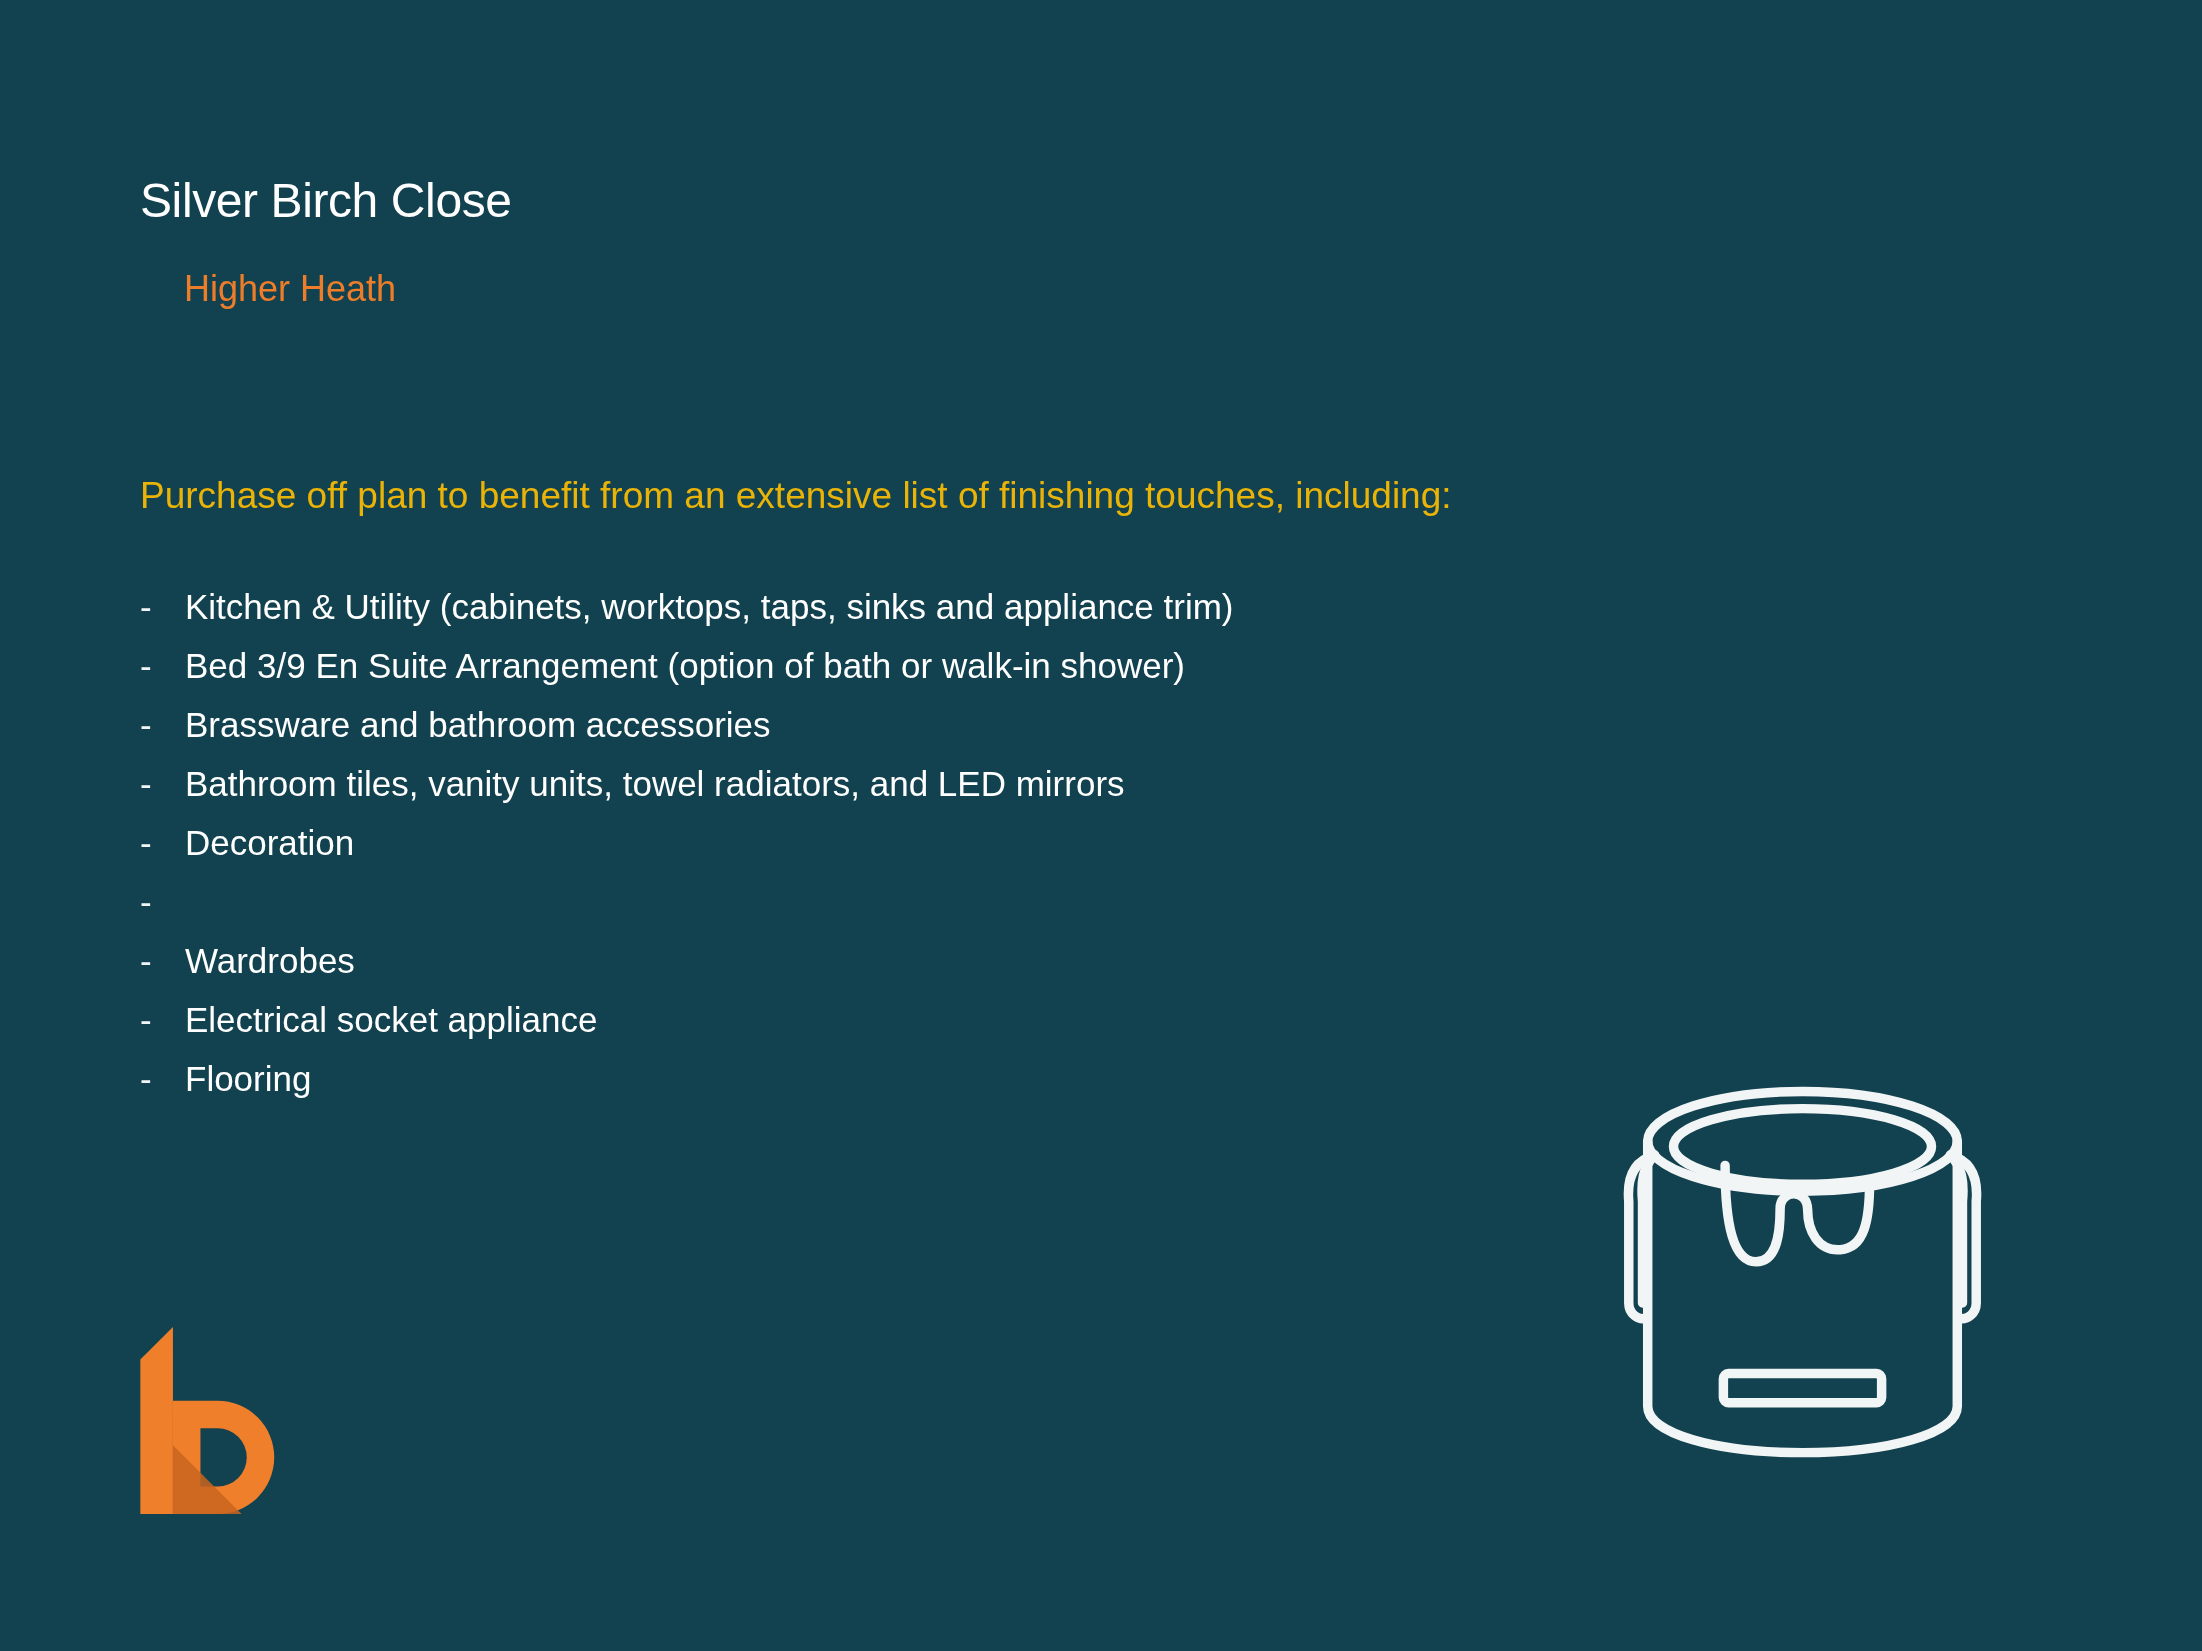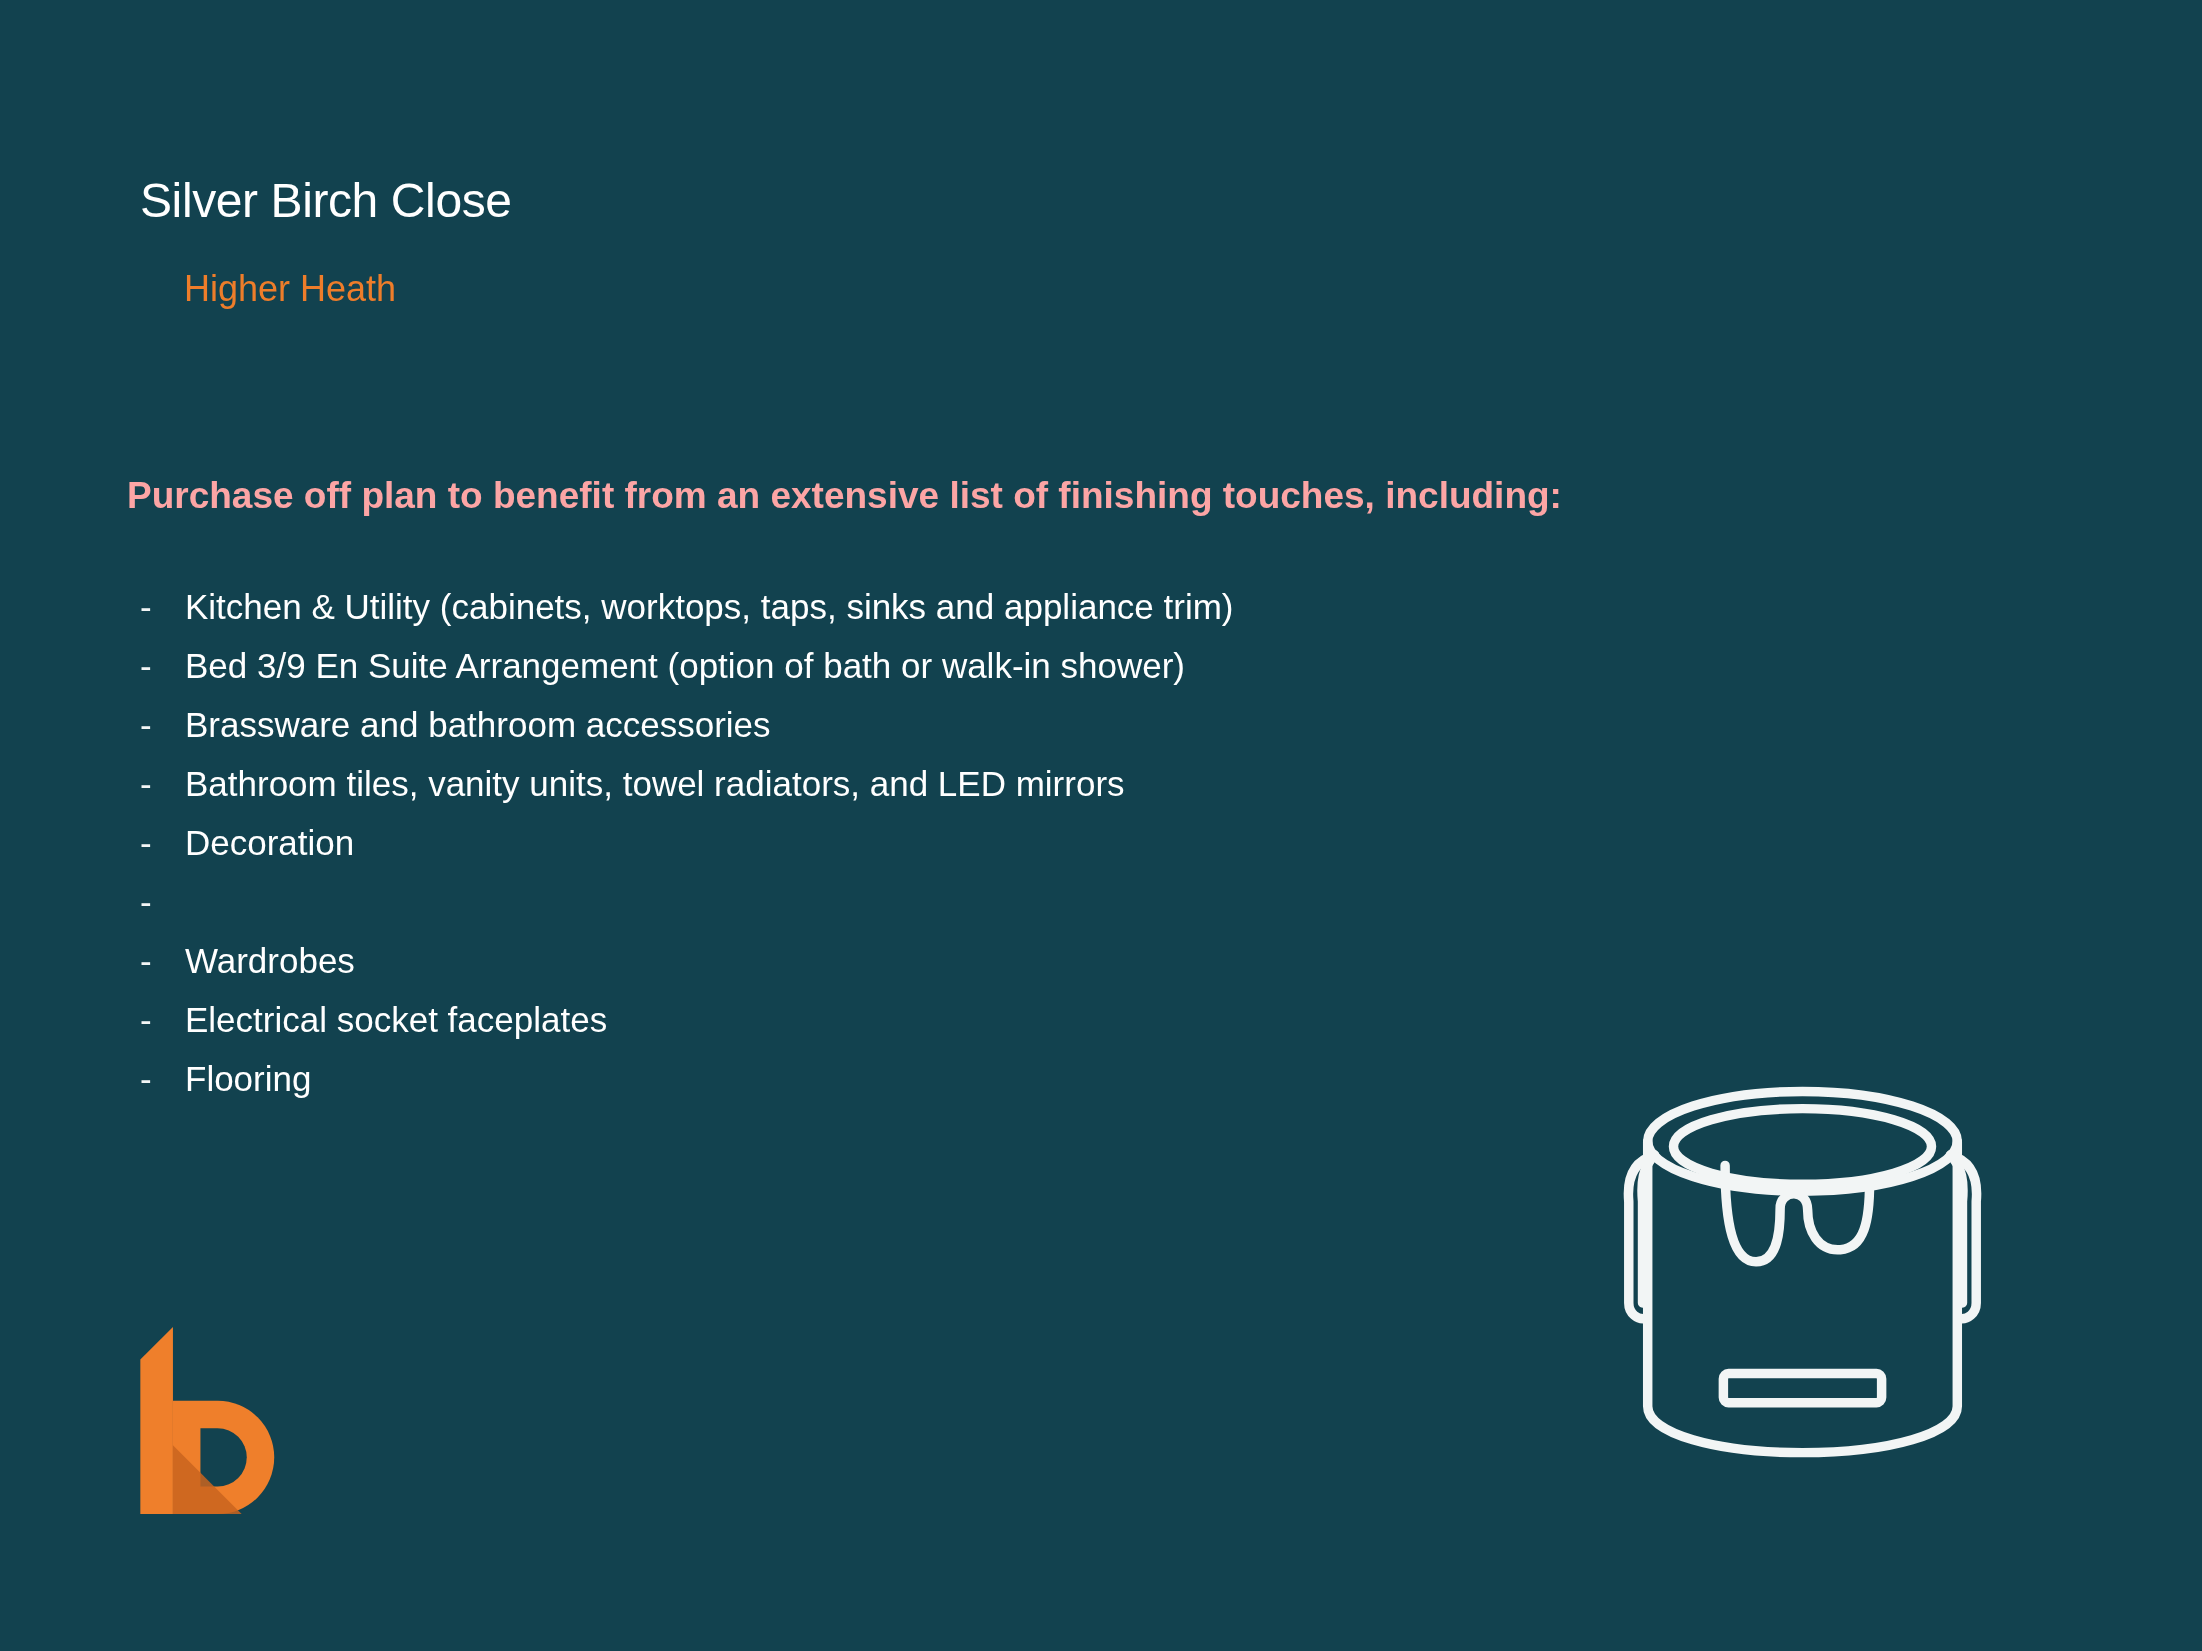--- a/index.html
+++ b/index.html
@@ -36,25 +36,25 @@
     top: 268px;
     font-size: 36px;
     font-weight: 400;
     color: #ee7d2a;
     letter-spacing: 0px;
     white-space: nowrap;
     margin-left: 42px;
   }
   .intro {
     position: absolute;
-    left: 127px;
+    left: 140px;
     top: 475px;
     font-size: 37px;
-    font-weight: 700;
-    color: #fca5a5;
+    font-weight: 400;
+    color: #eab308;
     letter-spacing: 0px;
     white-space: nowrap;
   }
   .bullets {
     position: absolute;
     left: 140px;
     top: 589px;
     width: 1807px;
   }
   .bullet-row {
@@ -125,21 +125,21 @@
     </div>
     <div class="bullet-row">
       <span class="bullet-dash">-</span>
     </div>
     <div class="bullet-row">
       <span class="bullet-dash">-</span>
       <span class="bullet-text">Wardrobes</span>
     </div>
     <div class="bullet-row">
       <span class="bullet-dash">-</span>
-      <span class="bullet-text">Electrical socket faceplates</span>
+      <span class="bullet-text">Electrical socket appliance</span>
     </div>
     <div class="bullet-row">
       <span class="bullet-dash">-</span>
       <span class="bullet-text">Flooring</span>
     </div>
   </div>
 
   <div class="logo">
     <svg viewBox="0 0 160 240" width="138" height="206" xmlns="http://www.w3.org/2000/svg" aria-hidden="true">
 

